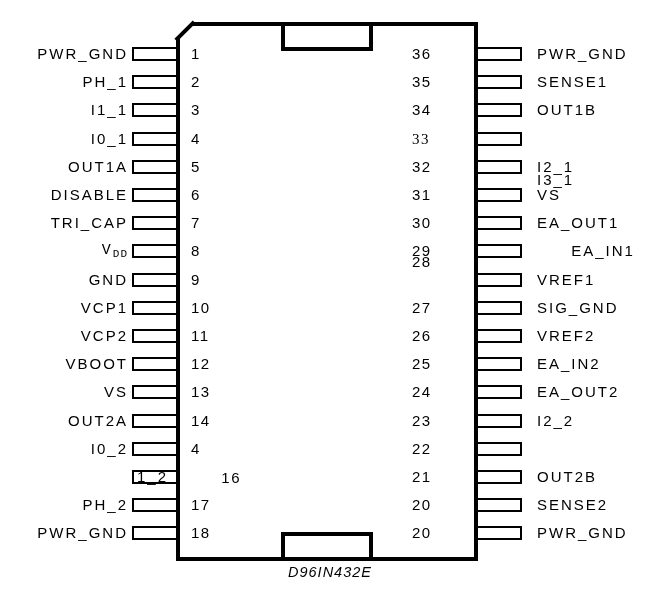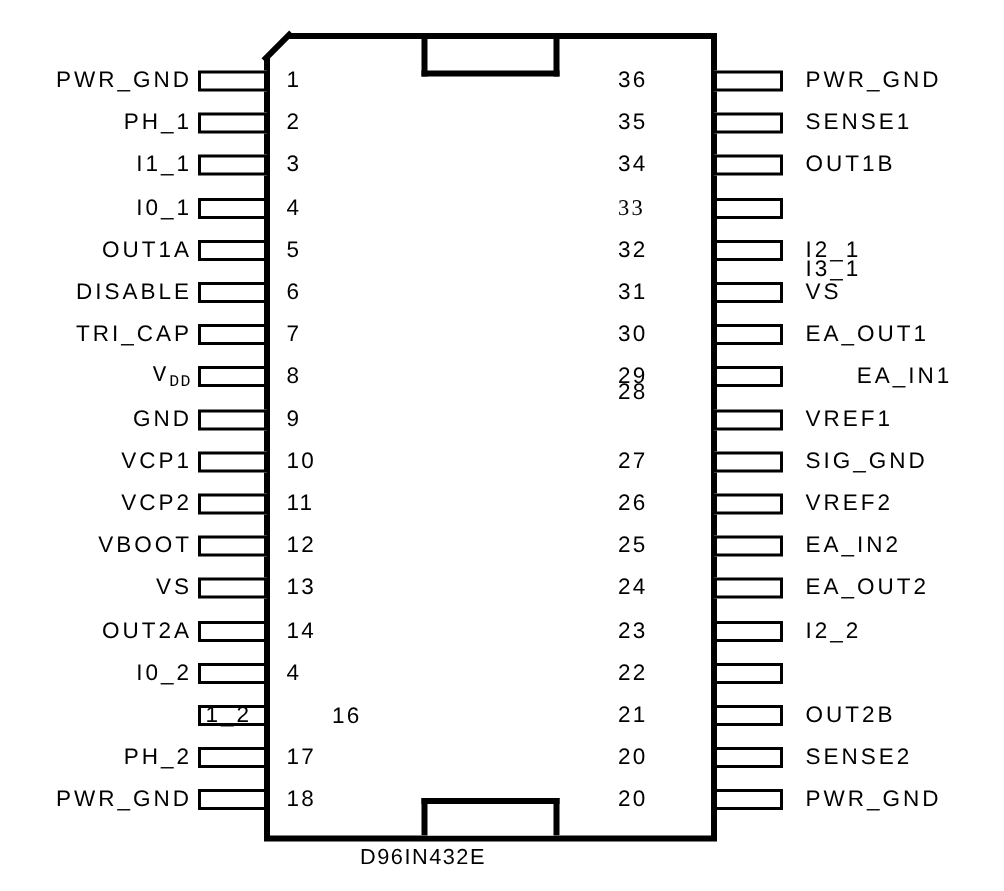--- a/index.html
+++ b/index.html
@@ -41,21 +41,21 @@
   }
   .pin-number { letter-spacing:1.5px; }
   .pin-label  { letter-spacing:2px; }
   .pin-number.left  { left:191px; width:50px; text-align:left; }
   .pin-number.right { left:412px; width:46px; text-align:left; }
   .pin-label.left   { left:0px;   width:128px; text-align:right; }
   .pin-label.right  { left:537px; width:132px; text-align:left; }
   .sub { font-size:11px; letter-spacing:1px; position:relative; top:3px; }
   .caption {
     position:absolute; left:240px; top:563px; width:180px; height:18px;
-    line-height:18px; text-align:left; font-size:14.5px; 
+    line-height:18px; text-align:center; font-size:14.5px; font-style:italic;
     letter-spacing:1px; color:var(--text);
   }
 </style>
 </head>
 <body>
 
 <div class="stage" id="stage">
 
   <div class="chip">
     <div class="chamfer-cover"></div>

